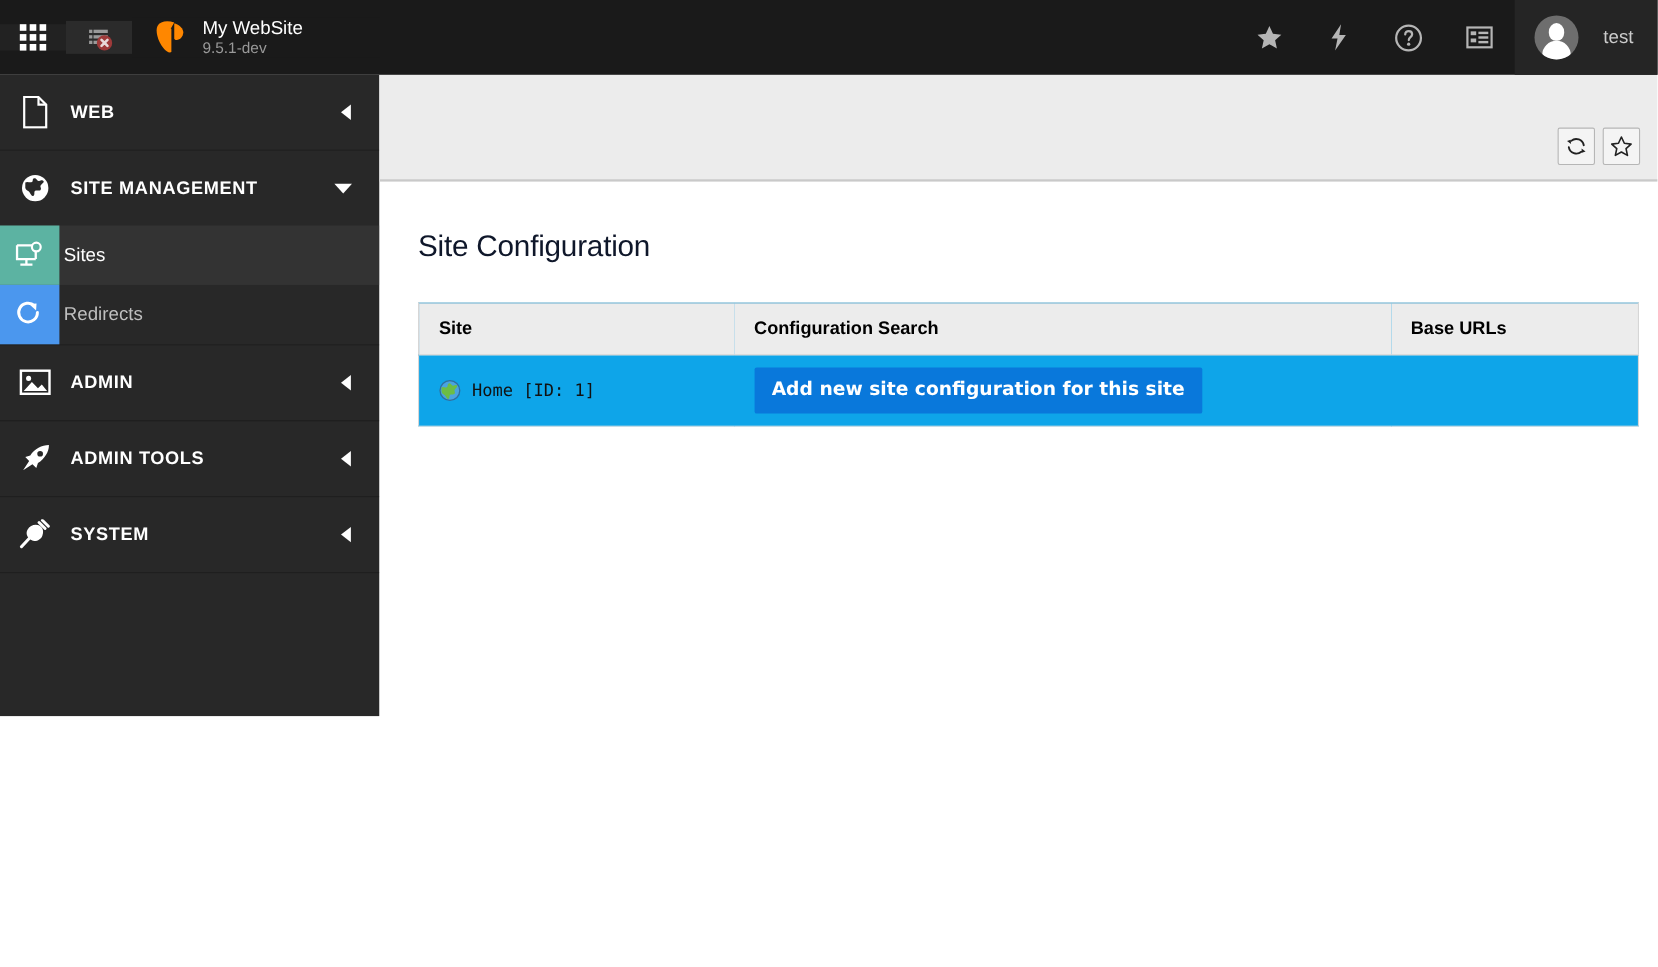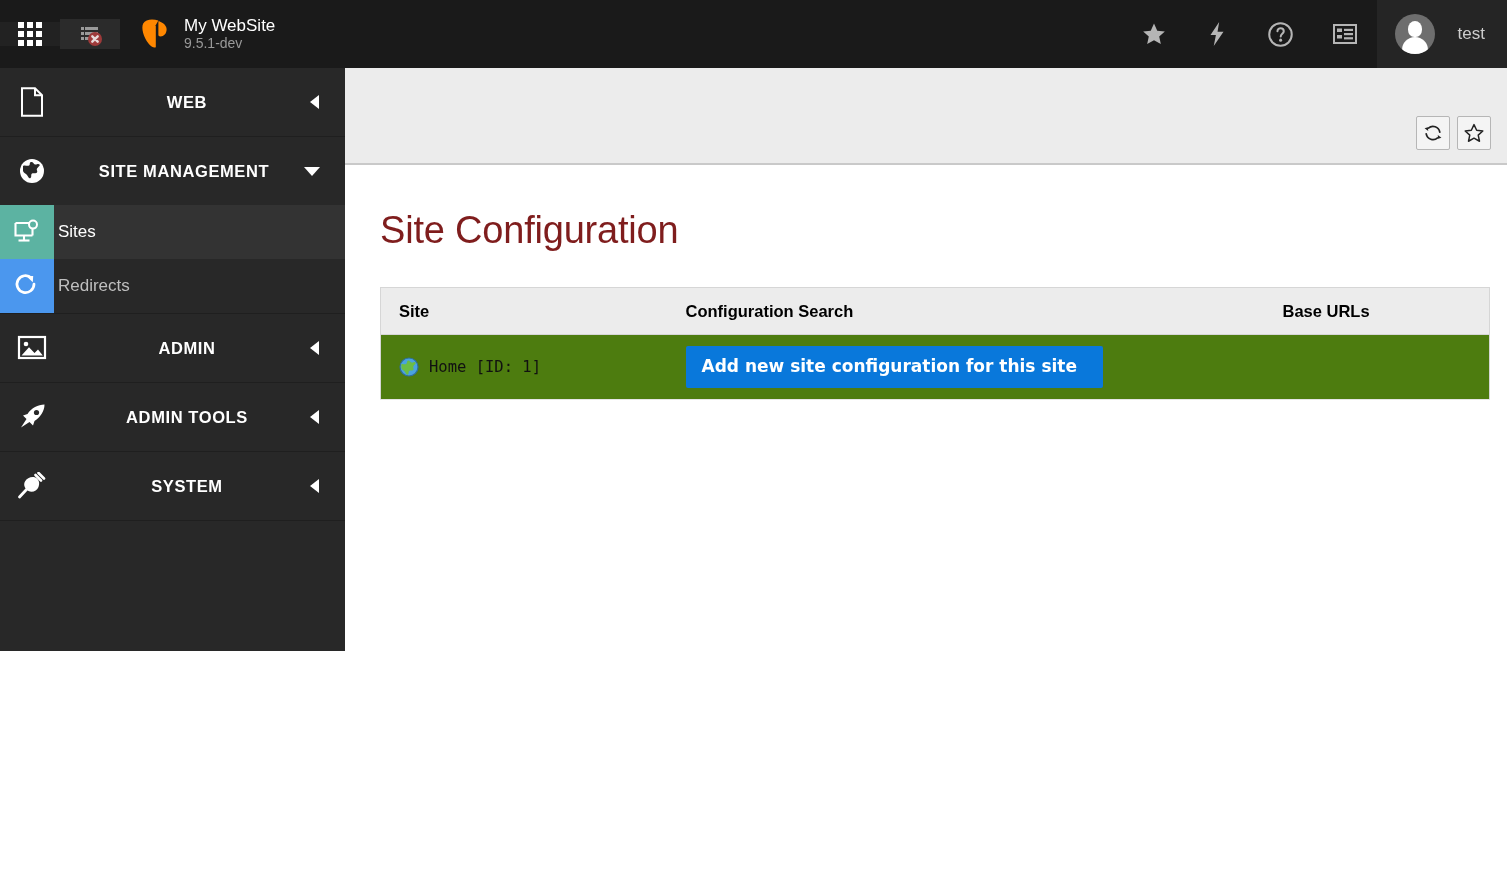--- a/index.html
+++ b/index.html
@@ -152,21 +152,20 @@
   }
 
   
   .sidebar {
     position: absolute;
     top: 68px; left: 0;
     width: 345px;
     height: 583px;
     background: #282828;
     overflow: hidden;
-    text-align: center;
   }
 
   .mod-group { border-bottom: 1px solid #1f1f1f; }
 
   .mod-header {
     height: 68px;
     display: flex;
     align-items: center;
     padding: 0 18px 0 0;
     cursor: pointer;
@@ -249,32 +248,32 @@
     border-radius: 2px;
     display: flex;
     align-items: center;
     justify-content: center;
     cursor: pointer;
   }
 
   .module-body { padding: 44px 17px 0 35px; }
 
   .page-title {
-    font-size: 38px;
+    font-size: 27px;
     font-weight: normal;
-    color: #7f1d1d;
+    color: #0f172a;
     letter-spacing: -0.2px;
     margin-bottom: 35px;
   }
 
   .tbl {
     width: 1110px;
     border-collapse: collapse;
     border: 1px solid #d6d6d6;
-    background: #4d7c0f;
+    background: #0ea5e9;
   }
   .tbl th {
     background: #ececec;
     text-align: left;
     font-size: 16.5px;
     font-weight: bold;
     color: #000000;
     padding: 14px 0 13px 18px;
     border-bottom: 1px solid #d6d6d6;
     white-space: nowrap;
@@ -297,21 +296,21 @@
     white-space: nowrap;
     text-align: right;
   }
 
   .btn-primary {
     display: inline-block;
     background: #0978db;
     color: #ffffff;
     font-size: 17px;
     font-weight: bold;
-    padding: 11px 26px 12px 16px;
+    padding: 11px 16px 12px 16px;
     border: none;
     border-radius: 2px;
     cursor: pointer;
     font-family: "DejaVu Sans", sans-serif;
     line-height: 1.1;
     white-space: nowrap;
   }
 </style>
 </head>
 <body>

